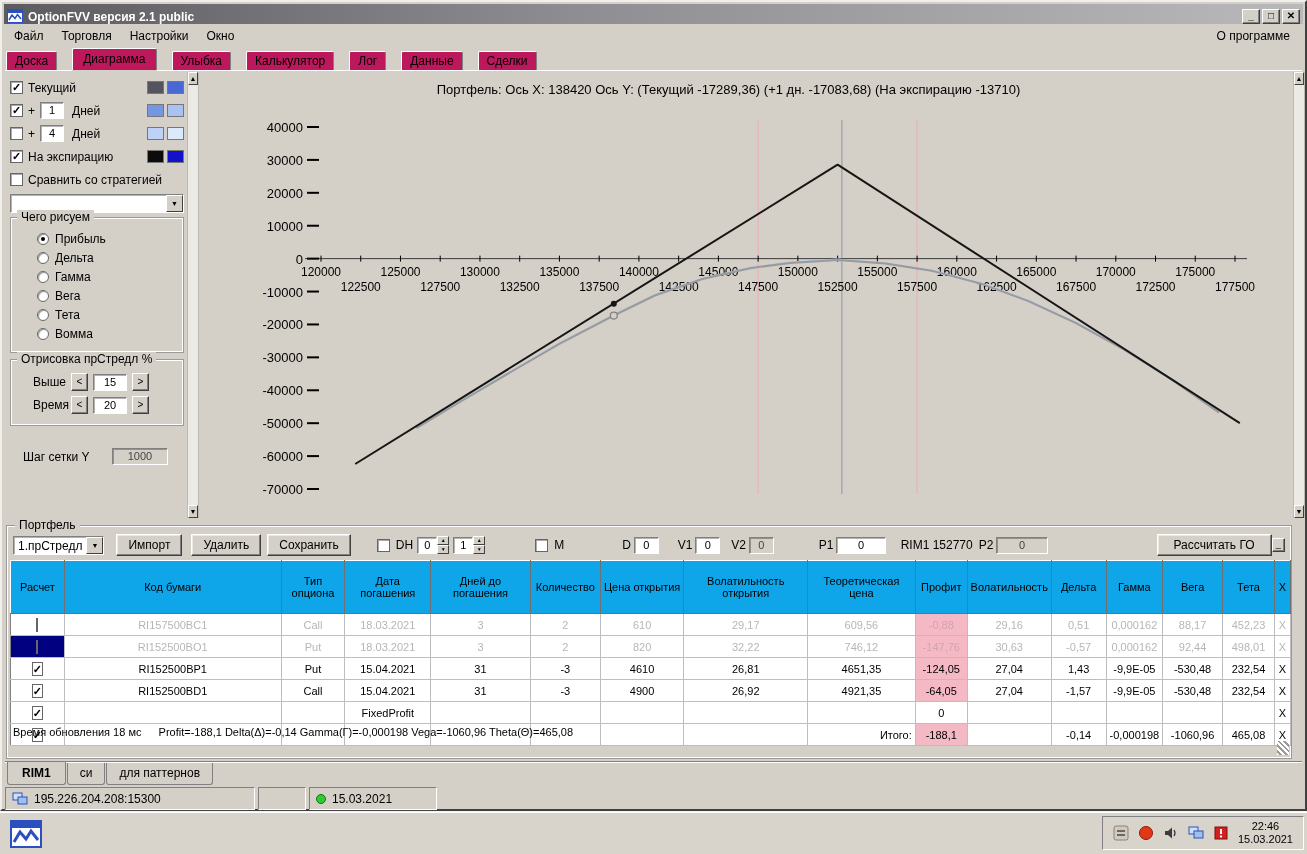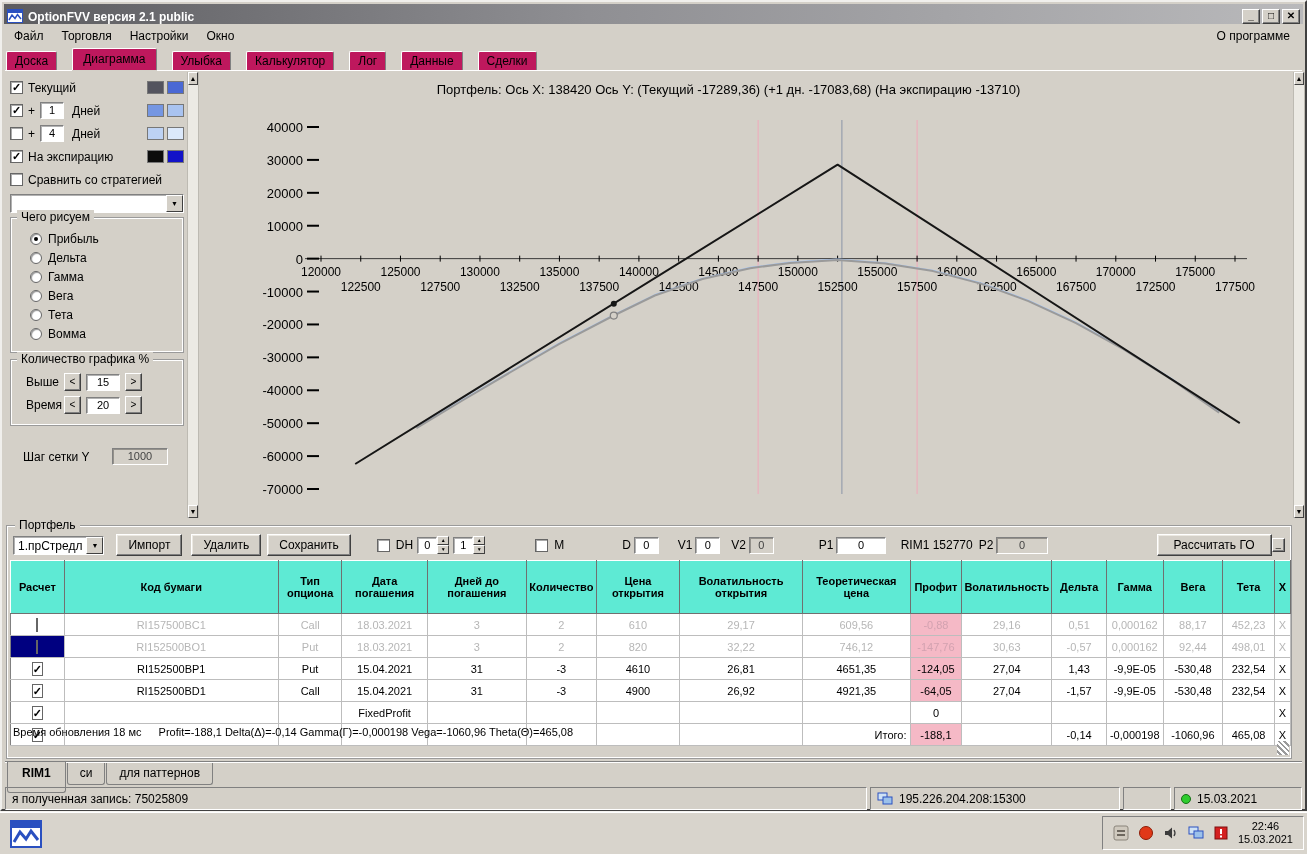--- a/index.html
+++ b/index.html
@@ -43,21 +43,21 @@
       box-shadow:inset 1px 1px 0 rgba(0,0,0,.3);width:24px;height:17px;text-align:center;
       font-size:11px;line-height:15px;margin:0 3px;display:inline-block}
   .mini-field.gray{background:#d4d0c8;color:#444}
   .side-label{margin-left:5px;flex:1;white-space:nowrap}
   .sw{width:17px;height:13px;margin-left:3px;border:1px solid #777;flex:0 0 17px}
   .combo{display:flex;height:19px;background:#fff;border:1px solid #808080;border-right-color:#fff;border-bottom-color:#fff;
          box-shadow:inset 1px 1px 0 rgba(0,0,0,.3);margin:4px 3px}
   .combo-text{flex:1;padding:2px 4px;overflow:hidden;white-space:nowrap}
   .combo-arrow{width:17px;background:#d4d0c8;border:1px solid;border-color:#fff #404040 #404040 #fff;
                font-size:7px;line-height:16px;text-align:center}
-  .groupbox{position:relative;border:1px solid #9a9a9a;box-shadow:inset 0 0 0 1px #fff;margin:3px 3px 6px;padding:8px 15px 6px}
+  .groupbox{position:relative;border:1px solid #9a9a9a;box-shadow:inset 0 0 0 1px #fff;margin:3px 3px 6px;padding:8px 22px 6px}
   .groupbox-label{position:absolute;top:-8px;left:6px;background:#d4d0c8;padding:0 4px;font-size:12px;white-space:nowrap}
   .radio-row{display:flex;align-items:center;margin:6px 4px;height:13px}
   .radio{width:12px;height:12px;border-radius:50%;background:#fff;border:1px solid #666;
          box-shadow:inset 1px 1px 1px #999;position:relative;flex:0 0 12px}
   .radio.sel::after{content:"";position:absolute;left:3px;top:3px;width:4px;height:4px;border-radius:50%;background:#000}
   .radio-label{margin-left:6px}
   .rg-row{display:flex;align-items:center;margin:5px 0}
   .rg-label{width:36px}
   .mini-btn{width:17px;height:18px;background:#d4d0c8;border:1px solid;border-color:#fff #404040 #404040 #fff;
             box-shadow:inset -1px -1px 0 #808080;font-size:10px;line-height:16px;text-align:center;margin:0 2px}
@@ -88,43 +88,43 @@
   .spin .mini-field{margin:0;width:20px}
   .spin-btns{display:flex;flex-direction:column;width:12px}
   .spin-btn{height:9px;background:#d4d0c8;border:1px solid;border-color:#fff #404040 #404040 #fff;
             font-size:5px;line-height:7px;text-align:center}
   .lab{margin-left:6px;white-space:nowrap}
   .tiny-btn{width:15px;height:14px;background:#d4d0c8;border:1px solid;border-color:#fff #404040 #404040 #fff;
             box-shadow:inset -1px -1px 0 #808080;font-size:9px;line-height:10px;text-align:center;margin-left:auto}
 
   table.ptable{border-collapse:collapse;table-layout:fixed;margin:2px 0 0 3px;background:#fff;
                border:1px solid #808080;font-size:11px}
-  .ptable th{background:#5eead4;border:1px solid;border-color:#fff #707070 #707070 #fff;
-             font-weight:bold;font-size:11px;height:30px;padding:14px 2px;line-height:12px;overflow:hidden}
+  .ptable th{background:#0ea5e9;border:1px solid;border-color:#fff #707070 #707070 #fff;
+             font-weight:normal;font-size:11px;height:30px;padding:14px 2px;line-height:12px;overflow:hidden}
   .ptable td{border-right:1px solid #bdbdbd;border-bottom:1px solid #bdbdbd;height:22px;
              text-align:center;padding:1px 3px;white-space:nowrap;overflow:visible}
   .ptable tr.dim td{color:#b6b6b6}
   .ptable td.pink{background:#f5b9c6}
   .ptable tr.dim td.pink{color:#d2a2b0}
   .ptable td.cbcell{padding:0}
   .ptable td.cbcell.sel{background:#000080}
   .ptable td .cb{margin:0 auto;box-shadow:none}
   .ptable td.ral{text-align:right}
   .ptable td.xcol{font-size:11px}
 
   .pstatus{position:absolute;left:4px;bottom:18px;right:16px;font-size:11px;white-space:nowrap;padding:2px 2px}
   .pstatus span{margin-right:14px}
   .grip{position:absolute;right:2px;bottom:3px;width:12px;height:14px;
         background:repeating-linear-gradient(45deg,#fff 0 2px,#9a9a9a 2px 4px)}
 
   
   .btabs{position:absolute;left:3px;top:759px;right:3px;height:24px;border-top:1px solid #808080;box-shadow:inset 0 1px 0 #fff;padding-left:2px}
   .btab{display:inline-block;border:1px solid #808080;border-top:none;background:#d4d0c8;
         padding:3px 12px 4px;font-size:12px;border-radius:0 0 3px 3px;margin-right:1px}
-  .btab.active{padding:4px 14px 12px;font-weight:bold}
+  .btab.active{padding:4px 14px 4px;font-weight:bold}
 
   
   .statusbar{position:absolute;left:3px;top:785px;right:3px;height:23px;display:flex;gap:3px;font-size:12px}
   .sb-panel{border:1px solid;border-color:#808080 #fff #fff #808080;display:flex;align-items:center;
             padding:1px 6px;white-space:nowrap;overflow:hidden}
   .greendot{width:10px;height:10px;border-radius:50%;background:#2ecc2e;border:1px solid #167016;margin-right:6px;flex:0 0 10px}
 
   
   .taskbar{position:absolute;left:0;right:0;bottom:0;height:43px;background:#d8d4cc;
            border-top:1px solid #f5f3ef;box-shadow:inset 0 1px 0 #fff}
@@ -235,21 +235,21 @@
               <span class="radio"></span>
               <span class="radio-label">Тета</span>
             </div>
             <div class="radio-row">
               <span class="radio"></span>
               <span class="radio-label">Вомма</span>
             </div>
           </div>
     </div>
     <div class="groupbox">
-      <div class="groupbox-label">Количество графика %</div>
+      <div class="groupbox-label">Отрисовка прСтредл %</div>
       <div class="rg-row">
         <span class="rg-label">Выше</span>
         <span class="mini-btn">&lt;</span>
         <span class="mini-field w34">15</span>
         <span class="mini-btn">&gt;</span>
       </div>
       <div class="rg-row">
         <span class="rg-label">Время</span>
         <span class="mini-btn">&lt;</span>
         <span class="mini-field w34">20</span>
@@ -554,23 +554,20 @@
     <div class="pstatus">
       <span>Время обновления 18 мс</span>
       <span>Profit=-188,1 Delta(Δ)=-0,14 Gamma(Г)=-0,000198 Vega=-1060,96 Theta(Θ)=465,08</span>
     </div>
     <div class="grip"></div>
   </div>
 
   <div class="btabs" id="btabs"><span class="btab active">RIM1</span><span class="btab">си</span><span class="btab">для паттернов</span></div>
 
   <div class="statusbar">
-    <div class="sb-panel" style="flex:1">
-      <span>я полученная запись: 75025809</span>
-    </div>
     <div class="sb-panel" style="width:250px">
       <svg class="tray-ic" style="margin-right:6px" viewBox="0 0 16 16">
         <rect x="1" y="2" width="9" height="7" fill="#cfe2f5" stroke="#2a50c0"></rect>
         <rect x="6" y="6" width="9" height="7" fill="#9cc1ea" stroke="#2a50c0"></rect>
       </svg>
       <span>195.226.204.208:15300</span>
     </div>
     <div class="sb-panel" style="width:48px"></div>
     <div class="sb-panel" style="width:128px">
       <span class="greendot"></span>

